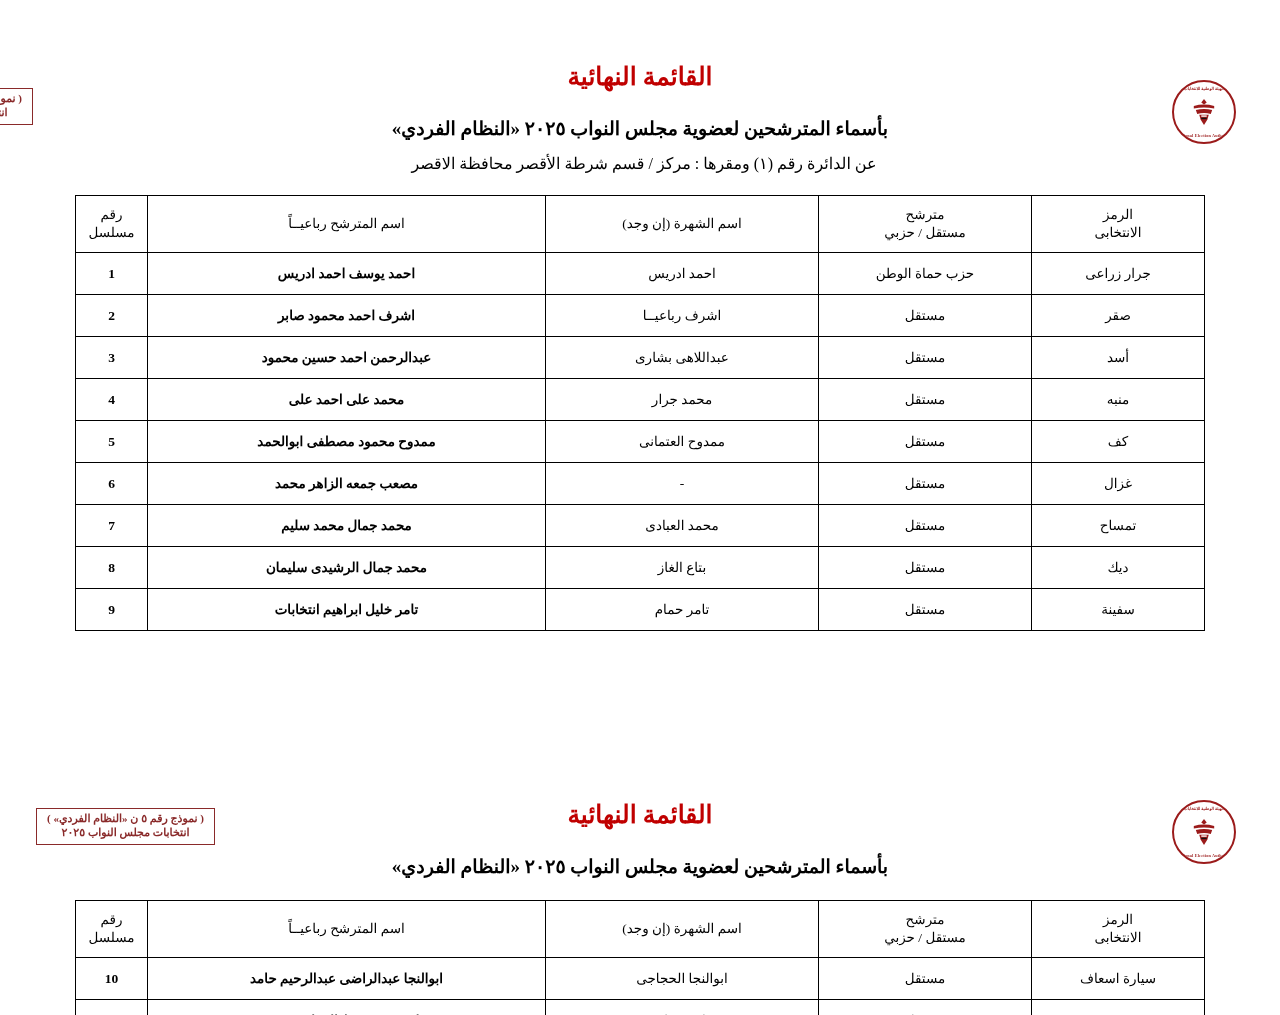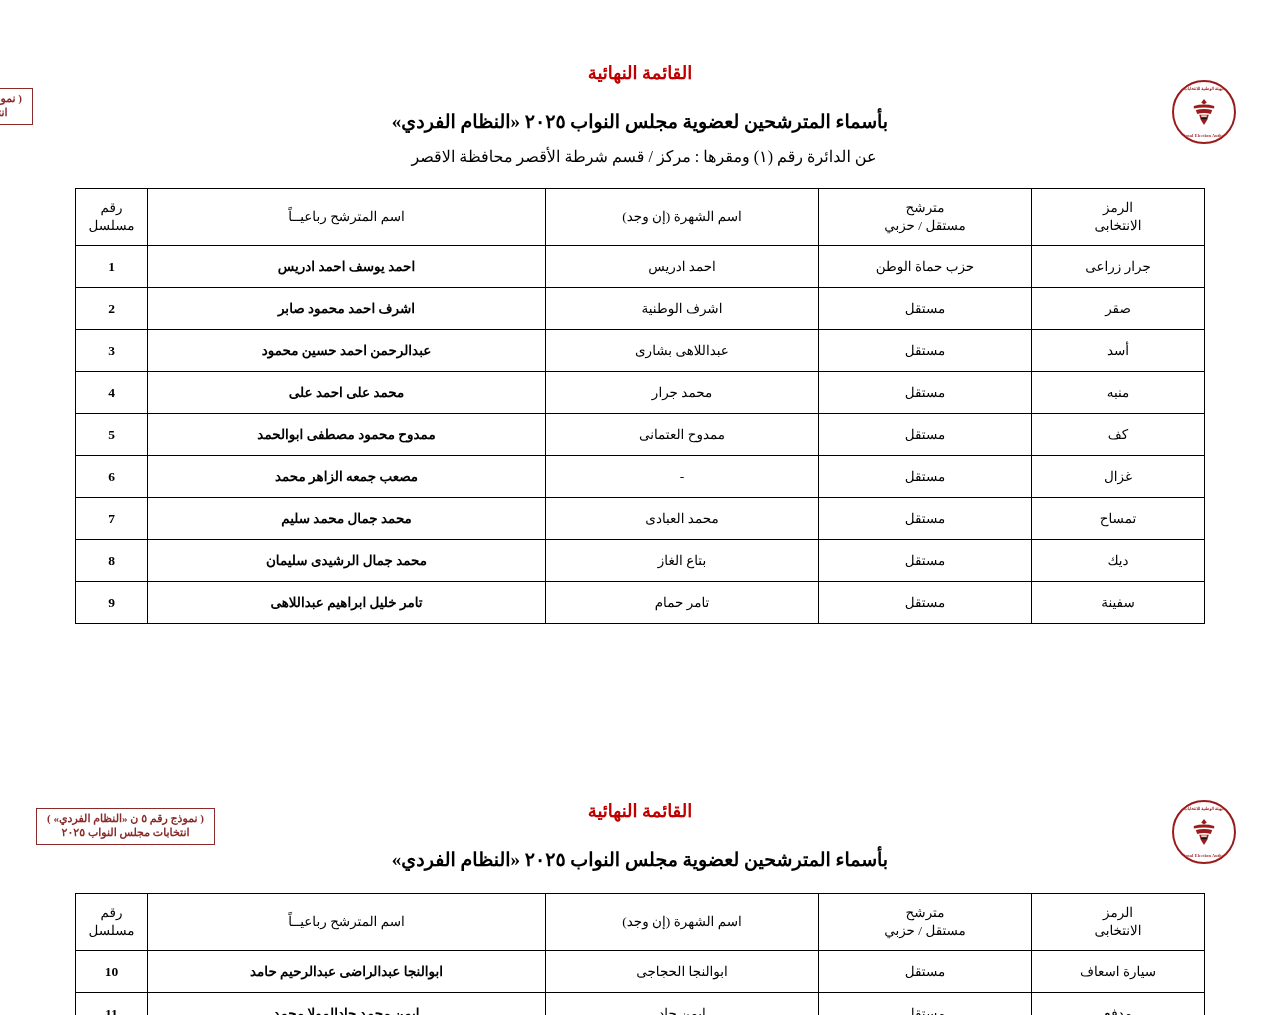--- a/index.html
+++ b/index.html
@@ -69,21 +69,21 @@
     width: 34px;
     height: 34px;
     position: relative;
     display: block;
   }
   
   .title-main {
     text-align: center;
     color: #c00000;
     font-weight: bold;
-    font-size: 18px;
+    font-size: 25px;
     letter-spacing: 0.5px;
   }
   .title-sub {
     text-align: center;
     font-weight: bold;
     font-size: 19px;
     color: #000;
   }
   .title-third {
     text-align: center;
@@ -189,21 +189,21 @@
       <tr>
         <td class="cell-symbol">جرار زراعى</td>
         <td class="cell-party">حزب حماة الوطن</td>
         <td class="cell-fame">احمد ادريس</td>
         <td class="cell-name">احمد يوسف احمد ادريس</td>
         <td class="cell-serial">1</td>
       </tr>
       <tr>
         <td class="cell-symbol">صقر</td>
         <td class="cell-party">مستقل</td>
-        <td class="cell-fame">اشرف الوطنية</td>
+        <td class="cell-fame">اشرف رباعيــا</td>
         <td class="cell-name">اشرف احمد محمود صابر</td>
         <td class="cell-serial">2</td>
       </tr>
       <tr>
         <td class="cell-symbol">أسد</td>
         <td class="cell-party">مستقل</td>
         <td class="cell-fame">عبداللاهى بشارى</td>
         <td class="cell-name">عبدالرحمن احمد حسين محمود</td>
         <td class="cell-serial">3</td>
       </tr>
@@ -239,21 +239,21 @@
         <td class="cell-symbol">ديك</td>
         <td class="cell-party">مستقل</td>
         <td class="cell-fame">بتاع الغاز</td>
         <td class="cell-name">محمد جمال الرشيدى سليمان</td>
         <td class="cell-serial">8</td>
       </tr>
       <tr>
         <td class="cell-symbol">سفينة</td>
         <td class="cell-party">مستقل</td>
         <td class="cell-fame">تامر حمام</td>
-        <td class="cell-name">تامر خليل ابراهيم عبداللاهى</td>
+        <td class="cell-name">تامر خليل ابراهيم انتخابات</td>
         <td class="cell-serial">9</td>
       </tr>
     </tbody>
   </table>
 </div>
 
 <div class="page-section" style="height:325px;">
 
   <div class="stamp-box" style="top:8px; left:36px; width:165px;">
     <div class="stamp-line1">( نموذج رقم ٥ ن «النظام الفردي» )</div>

